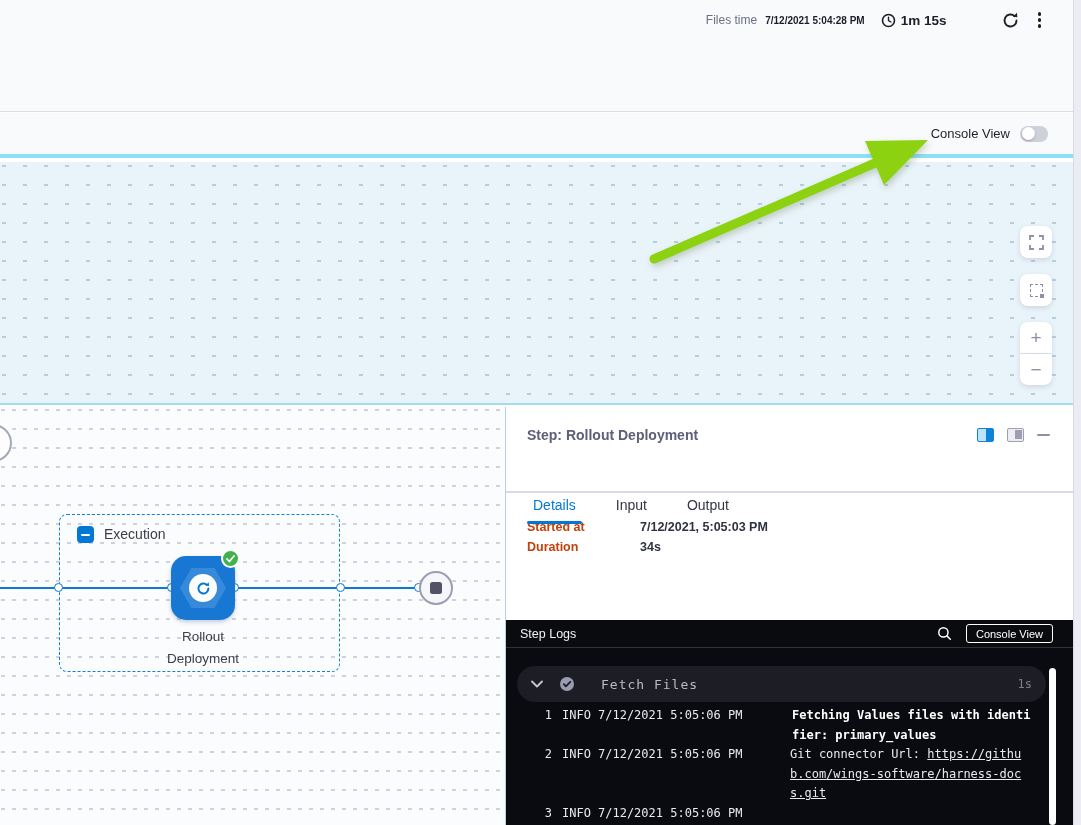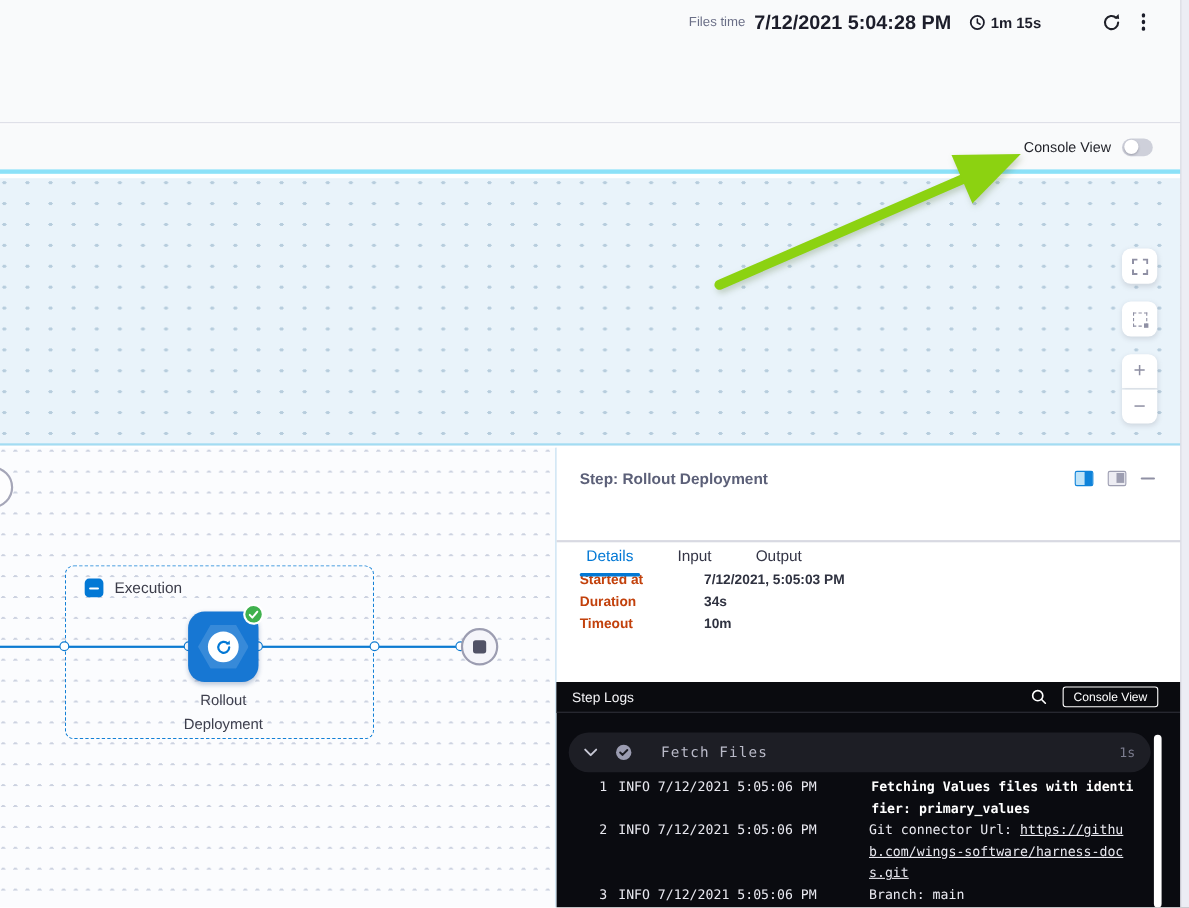--- a/index.html
+++ b/index.html
@@ -6,21 +6,21 @@
   html,body { width:1081px; height:825px; overflow:hidden; background:#fff;
               font-family:"Liberation Sans", sans-serif; }
   .page { position:relative; width:1081px; height:825px; overflow:hidden; }
 
   
   .topbar { position:absolute; top:0; left:0; width:1081px; height:112px;
             background:#f9fafb; border-bottom:1px solid #dcdde6; }
   .topbar-row { position:absolute; top:7px; right:38px; height:26px;
                 display:flex; align-items:center; }
   .start-label { font-size:12px; color:#6b6f87; }
-  .start-value { font-size:18px; font-weight:bold; color:#1c1d2a; margin-left:8px; }
+  .start-value { font-size:10px; font-weight:bold; color:#1c1d2a; margin-left:8px; }
   .clock { margin-left:16px; display:flex; align-items:center; }
   .elapsed { font-size:13.5px; font-weight:bold; color:#1c1d2a; margin-left:5px; }
   .icon-btn { background:none; border:none; cursor:pointer; display:flex;
               align-items:center; justify-content:center; padding:2px; }
   .refresh-btn { margin-left:52px; }
   .kebab-btn { margin-left:14px; flex-direction:column; gap:2.5px; }
   .kebab-dot { width:3.5px; height:3.5px; border-radius:50%; background:#1c1d2a; }
 
   
   .subbar { position:absolute; top:113px; left:0; width:1081px; height:45px;
@@ -266,24 +266,20 @@
 
       <div class="details">
         <div class="detail-row">
           <span class="detail-label">Started at</span>
           <span class="detail-value">7/12/2021, 5:05:03 PM</span>
         </div>
         <div class="detail-row">
           <span class="detail-label">Duration</span>
           <span class="detail-value">34s</span>
         </div>
-        <div class="detail-row">
-          <span class="detail-label">Timeout</span>
-          <span class="detail-value">10m</span>
-        </div>
       </div>
 
       <section class="logs">
         <div class="logs-bar">
           <span class="logs-title">Step Logs</span>
           <span class="logs-bar-right">
             <span style="display:flex;cursor:pointer;">
               <svg width="15" height="15" viewBox="0 0 15 15">
                   <circle cx="6.4" cy="6.4" r="4.6" fill="none" stroke="#fff" stroke-width="1.5"></circle>
                   <path d="M9.9 9.9 L13.3 13.3" stroke="#fff" stroke-width="1.5" stroke-linecap="round"></path>
@@ -319,21 +315,20 @@
           <div class="log-row">
             <span class="lr-num">2</span>
             <span class="lr-level">INFO</span>
             <span class="lr-time">7/12/2021 5:05:06 PM</span>
             <span class="lr-msg"><span>Git connector Url: </span><span class="log-link">https://github.com/wings-software/harness-docs.git</span></span>
           </div>
           <div class="log-row">
             <span class="lr-num">3</span>
             <span class="lr-level">INFO</span>
             <span class="lr-time">7/12/2021 5:05:06 PM</span>
-            <span class="lr-msg">Branch: main</span>
           </div>
         </div>
 
         <div class="scroll-thumb"></div>
       </section>
     </aside>
   </div>
 
   <div class="side-strip"></div>
 

